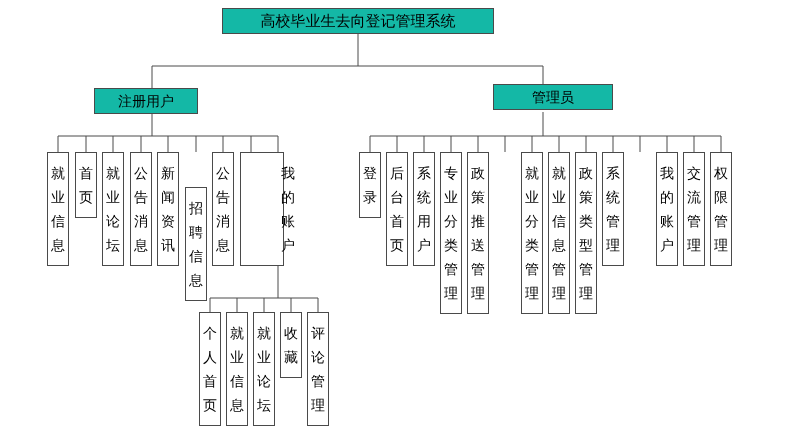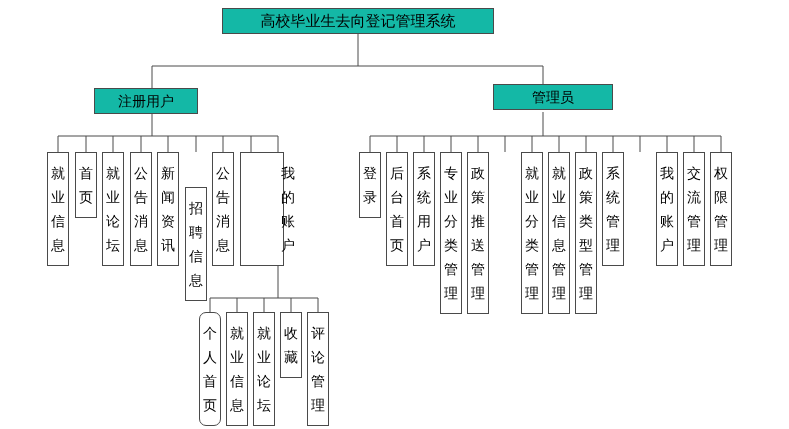--- a/index.html
+++ b/index.html
@@ -72,21 +72,21 @@
 
   <div class="vbox" style="left:47px;">就业信息</div>
   <div class="vbox" style="left:75px;">首页</div>
   <div class="vbox" style="left:102px;">就业论坛</div>
   <div class="vbox" style="left:130px;">公告消息</div>
   <div class="vbox" style="left:157px;">新闻资讯</div>
   <div class="vbox" style="left:185px;margin-top:35px;">招聘信息</div>
   <div class="vbox" style="left:212px;">公告消息</div>
   <div class="vbox" style="left:240px;padding-left:40px;">我的账户</div>
 
-  <div class="vbox sub" style="left:199px;border-radius:7px;">个人首页</div>
+  <div class="vbox sub" style="left:199px;">个人首页</div>
   <div class="vbox sub" style="left:226px;">就业信息</div>
   <div class="vbox sub" style="left:253px;">就业论坛</div>
   <div class="vbox sub" style="left:280px;">收藏</div>
   <div class="vbox sub" style="left:307px;">评论管理</div>
 
   <div class="vbox" style="left:359px;">登录</div>
   <div class="vbox" style="left:386px;">后台首页</div>
   <div class="vbox" style="left:413px;">系统用户</div>
   <div class="vbox" style="left:440px;">专业分类管理</div>
   <div class="vbox" style="left:467px;">政策推送管理</div>

